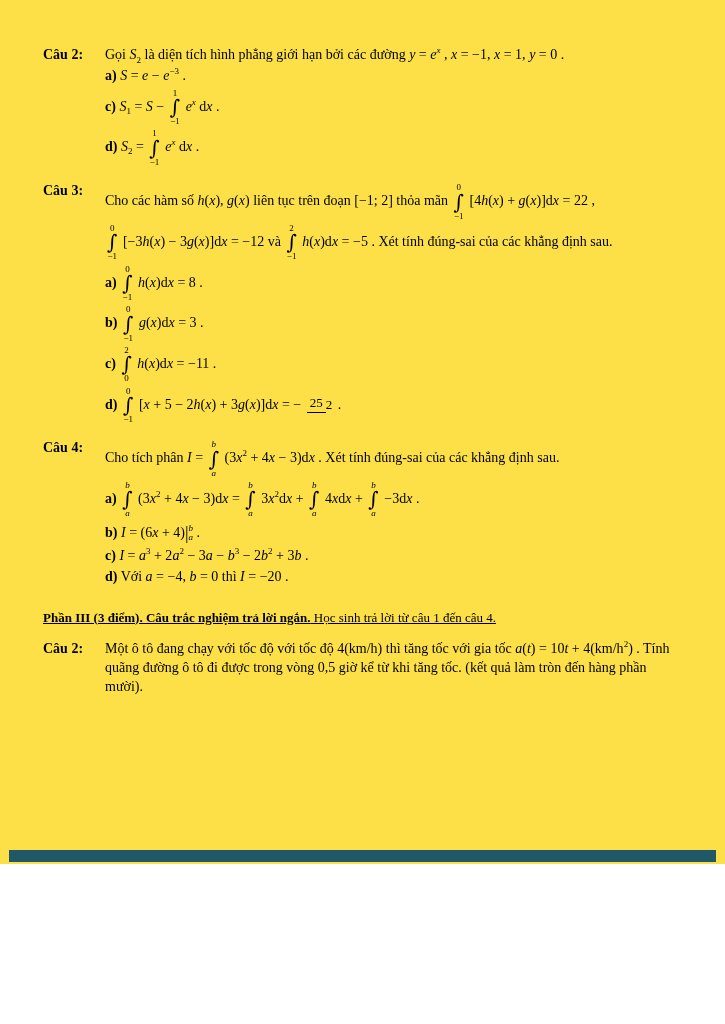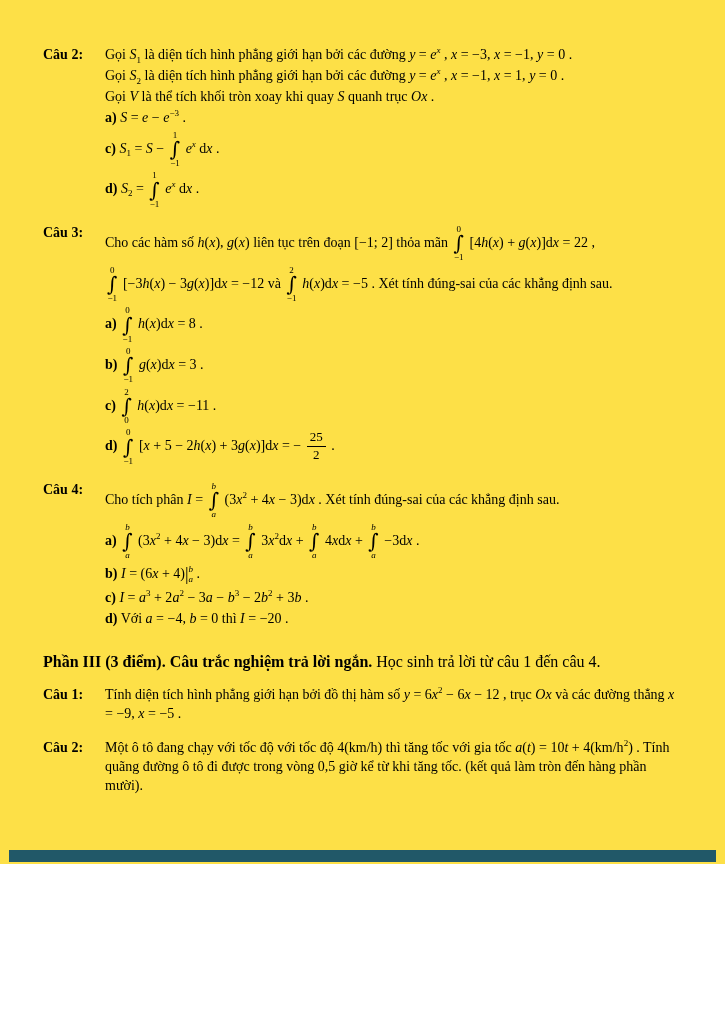--- a/index.html
+++ b/index.html
@@ -14,42 +14,40 @@
   .qlabel{flex:0 0 62px;font-weight:bold;line-height:1.35;}
   .qbody{flex:1;min-width:0;}
   .line{line-height:1.35;margin-bottom:2px;}
   sup{font-size:9px;line-height:0;}
   sub{font-size:9px;line-height:0;}
   
   .itg{display:inline-flex;flex-direction:column;align-items:center;vertical-align:middle;line-height:1;margin:0 2px;font-style:normal;}
   .itg .l{font-size:9px;line-height:1.15;}
   .itg .s{font-size:20px;line-height:0.8;font-family:"DejaVu Serif",serif;padding:1px 0;}
   
-  .frac{display:inline-flex;flex-direction:column;align-items:center;vertical-align:middle;margin:0 2px;line-height:1;}
+  .frac{display:inline-flex;align-items:center;vertical-align:middle;margin:0 2px;line-height:1;}
   .frac .fn{font-size:13px;line-height:1.15;padding:0 3px 1px;border-bottom:1px solid #000;}
   .frac .fd{font-size:13px;line-height:1.15;padding-top:1px;}
   
   .bar{font-size:18px;vertical-align:-2px;}
   .ss{display:inline-flex;flex-direction:column;vertical-align:middle;font-size:9px;line-height:1.1;}
-  .section-heading{margin:20px 0 14px;font-size:16px;line-height:1.35;}
+  .section-heading{margin:20px 0 14px;font-size:13px;line-height:1.35;text-decoration:underline;}
   .footer{position:absolute;top:886px;right:43px;font-size:10px;}
   .bottom-bar{position:absolute;left:9px;right:9px;bottom:2px;height:12px;}
 </style>
 </head>
 <body>
 
 <div class="page">
   <div class="content">
 
     <div class="q">
       <div class="qlabel">Câu 2:</div>
       <div class="qbody">
-        <div class="line">Gọi <i>S</i><sub>1</sub> là diện tích hình phẳng giới hạn bởi các đường <i>y</i> = <i>e</i><sup><i>x</i></sup> , <i>x</i> = −3, <i>x</i> = −1, <i>y</i> = 0 .</div>
         <div class="line">Gọi <i>S</i><sub>2</sub> là diện tích hình phẳng giới hạn bởi các đường <i>y</i> = <i>e</i><sup><i>x</i></sup> , <i>x</i> = −1, <i>x</i> = 1, <i>y</i> = 0 .</div>
-        <div class="line">Gọi <i>V</i> là thể tích khối tròn xoay khi quay <i>S</i> quanh trục <i>Ox</i> .</div>
         <div class="line"><b>a)</b> <i>S</i> = <i>e</i> − <i>e</i><sup>−3</sup> .</div>
         <div class="line"><b>c)</b> <i>S</i><sub>1</sub> = <i>S</i> − <span class="itg">
               <span class="l">1</span>
               <span class="s">∫</span>
               <span class="l">−1</span>
             </span> <i>e</i><sup><i>x</i></sup> d<i>x</i> .</div>
         <div class="line"><b>d)</b> <i>S</i><sub>2</sub> = <span class="itg">
               <span class="l">1</span>
               <span class="s">∫</span>
               <span class="l">−1</span>
@@ -129,26 +127,20 @@
               <span><i>b</i></span>
               <span><i>a</i></span>
             </span> .</div>
         <div class="line"><b>c)</b> <i>I</i> = <i>a</i><sup>3</sup> + 2<i>a</i><sup>2</sup> − 3<i>a</i> − <i>b</i><sup>3</sup> − 2<i>b</i><sup>2</sup> + 3<i>b</i> .</div>
         <div class="line"><b>d)</b> Với <i>a</i> = −4, <i>b</i> = 0 thì <i>I</i> = −20 .</div>
       </div>
     </div>
 
     <div class="section-heading"><b>Phần III (3 điểm). Câu trắc nghiệm trả lời ngắn.</b> Học sinh trả lời từ câu 1 đến câu 4.</div>
 
-    <div class="q">
-      <div class="qlabel">Câu 1:</div>
-      <div class="qbody">
-        <div class="line">Tính diện tích hình phẳng giới hạn bởi đồ thị hàm số <i>y</i> = 6<i>x</i><sup>2</sup> − 6<i>x</i> − 12 , trục <i>Ox</i> và các đường thẳng <i>x</i> = −9, <i>x</i> = −5 .</div>
-      </div>
-    </div>
 
     <div class="q">
       <div class="qlabel">Câu 2:</div>
       <div class="qbody">
         <div class="line">Một ô tô đang chạy với tốc độ với tốc độ 4(km/h) thì tăng tốc với gia tốc <i>a</i>(<i>t</i>) = 10<i>t</i> + 4(km/h<sup>2</sup>) . Tính quãng đường ô tô đi được trong vòng 0,5 giờ kể từ khi tăng tốc. (kết quả làm tròn đến hàng phần mười).</div>
       </div>
     </div>
 
   </div>
 

